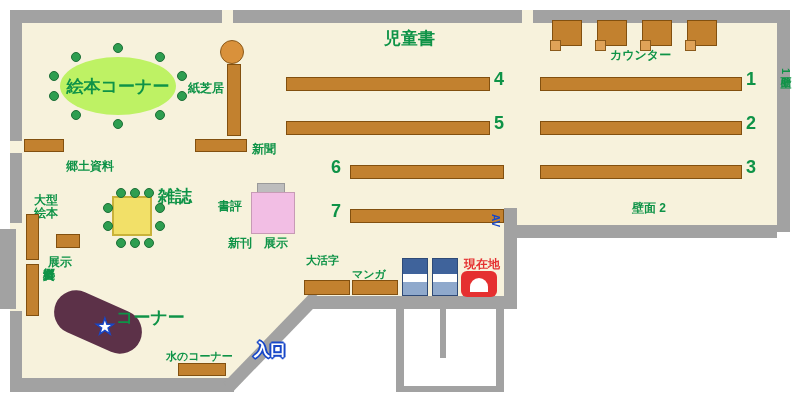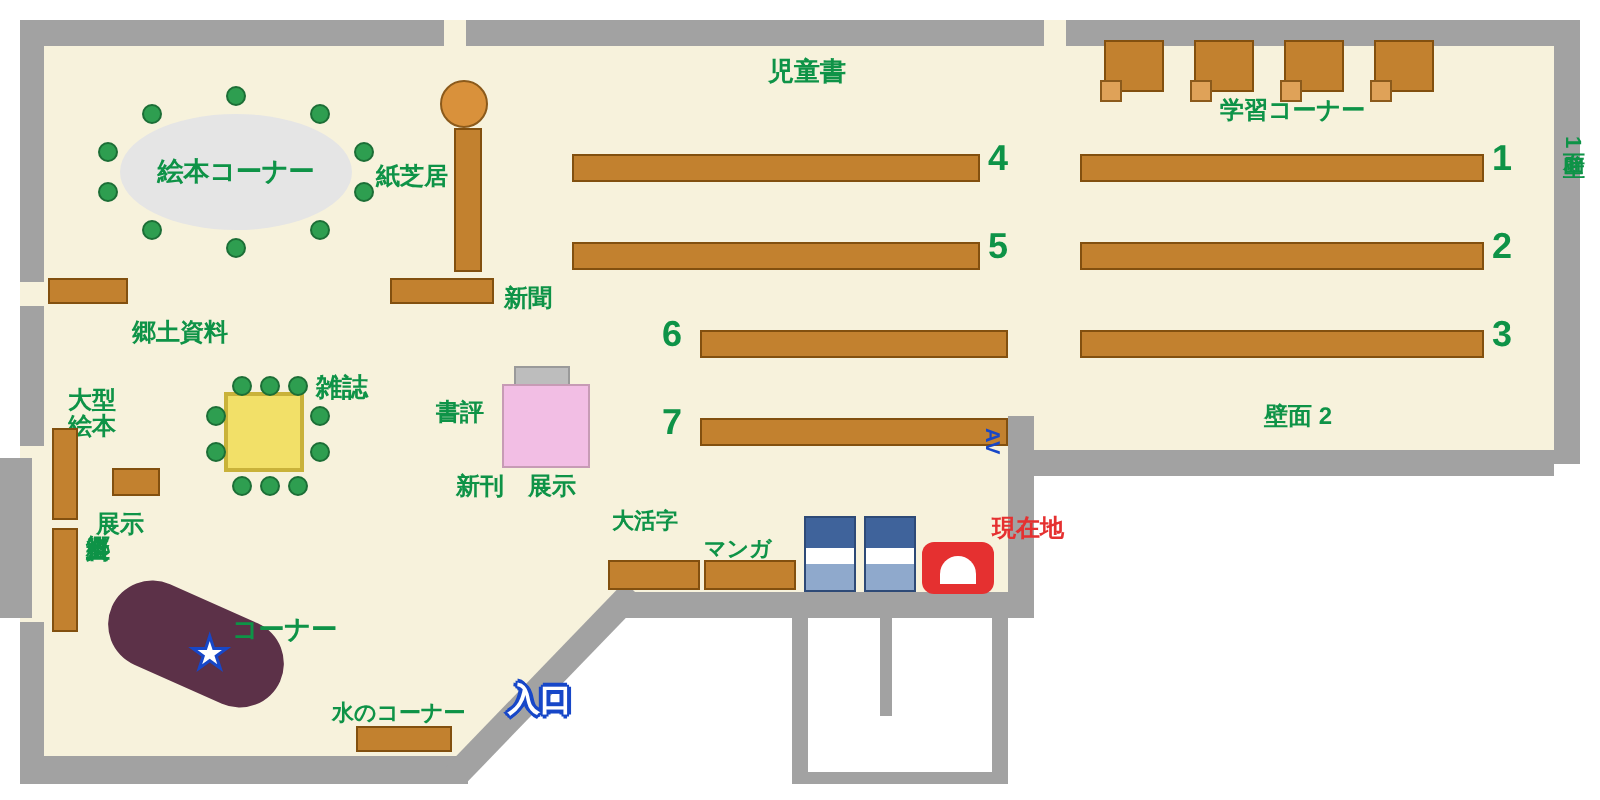--- a/index.html
+++ b/index.html
@@ -9,42 +9,42 @@
   }
   .abs{position:absolute;}
   #floor{
     left:0;top:0;width:800px;height:400px;background:#F7F2DC;
     clip-path:polygon(10px 10px,790px 10px,790px 232px,512px 232px,512px 302px,318px 302px,232px 392px,10px 392px);
   }
   .wall{background:#A2A2A2;}
   .shelf{background:#C2812F;border:1px solid #82500F;box-sizing:border-box;}
   .dot{width:10px;height:10px;border-radius:50%;background:#2E9E50;border:1px solid #1C6E36;box-sizing:border-box;}
   .lbl{color:#0E9347;font-weight:bold;white-space:nowrap;}
-  .f11{font-size:11px;} .f12{font-size:12px;} .f13{font-size:13px;}
+  .f11{font-size:11px;} .f12{font-size:12px;} .f13{font-size:17px;}
   .num{color:#0E9347;font-weight:bold;font-size:18px;}
   .vert{writing-mode:vertical-rl;}
   .chair{width:11px;height:11px;background:#DFA258;border:1px solid #8B5A1B;box-sizing:border-box;}
-  #ellipse{left:60px;top:57px;width:116px;height:58px;background:#e5e5e5;border-radius:50%;
+  #ellipse{left:60px;top:57px;width:116px;height:58px;background:#bef264;border-radius:50%;
     display:flex;align-items:center;justify-content:center;}
   #yellow-table{left:112px;top:196px;width:40px;height:40px;background:#F2E068;border:2px solid #C9B23A;box-sizing:border-box;}
   #round-table{left:220px;top:40px;width:24px;height:24px;border-radius:50%;background:#D9913B;border:1px solid #8B5A1B;box-sizing:border-box;}
   #counter{left:52px;top:300px;width:92px;height:44px;background:#5C3148;border-radius:26px;transform:rotate(24deg);}
   #counter-star{left:95px;top:314px;font-size:22px;color:#ffffff;-webkit-text-stroke:1.5px #1747C8;
     text-shadow:0 0 1px #1747C8;}
   #display-pink{left:251px;top:192px;width:44px;height:42px;background:#F2BEE4;border:1px solid #C79BB5;box-sizing:border-box;}
   #display-gray{left:257px;top:183px;width:28px;height:18px;background:#BDBDBD;border:1px solid #9a9a9a;box-sizing:border-box;}
   #entrance-label{left:254px;top:340px;font-size:16px;font-weight:bold;color:#ffffff;
     text-shadow:-2px 0 #1747C8,2px 0 #1747C8,0 -2px #1747C8,0 2px #1747C8,-1px -1px #1747C8,1px 1px #1747C8,-1px 1px #1747C8,1px -1px #1747C8;}
   .machine{width:26px;height:38px;border:1px solid #2E4A77;box-sizing:border-box;}
   .machine .m-top{height:15px;background:#3F639B;}
   .machine .m-mid{height:8px;background:#ffffff;}
   .machine .m-bot{height:13px;background:#8FA9CC;}
   #cl-marker{left:461px;top:271px;width:36px;height:26px;background:#E53030;border-radius:6px;}
   #cl-dome{left:470px;top:278px;width:18px;height:14px;background:#ffffff;border-radius:9px 9px 0 0;}
-  .red{color:#E53030;font-weight:bold;font-size:12px;margin-left:32px;}
+  .red{color:#E53030;font-weight:bold;font-size:12px;}
   .blue{color:#1747C8;font-weight:bold;}
   .stair{background:#A2A2A2;}
 </style>
 </head>
 <body>
 
 <div id="stage">
 
   <div id="floor" class="abs"></div>
 
@@ -135,21 +135,21 @@
 
   <div class="abs shelf" style="left:540px;top:77px;width:202px;height:14px;"></div>
   <span class="abs num" style="left:746px;top:69px;">1</span>
   <div class="abs shelf" style="left:540px;top:121px;width:202px;height:14px;"></div>
   <span class="abs num" style="left:746px;top:113px;">2</span>
   <div class="abs shelf" style="left:540px;top:165px;width:202px;height:14px;"></div>
   <span class="abs num" style="left:746px;top:157px;">3</span>
   <span class="abs lbl f12" style="left:632px;top:200px;">壁面 2</span>
 
   <span class="abs lbl f13" style="left:384px;top:27px;">児童書</span>
-  <span class="abs lbl f12" style="left:610px;top:47px;">学習コーナー</span>
+  <span class="abs lbl f12" style="left:610px;top:47px;">カウンター</span>
 
   <div class="abs shelf" style="left:552px;top:20px;width:30px;height:26px;"></div>
   <div class="abs chair" style="left:550px;top:40px;"></div>
   <div class="abs shelf" style="left:597px;top:20px;width:30px;height:26px;"></div>
   <div class="abs chair" style="left:595px;top:40px;"></div>
   <div class="abs shelf" style="left:642px;top:20px;width:30px;height:26px;"></div>
   <div class="abs chair" style="left:640px;top:40px;"></div>
   <div class="abs shelf" style="left:687px;top:20px;width:30px;height:26px;"></div>
   <div class="abs chair" style="left:685px;top:40px;"></div>
 

